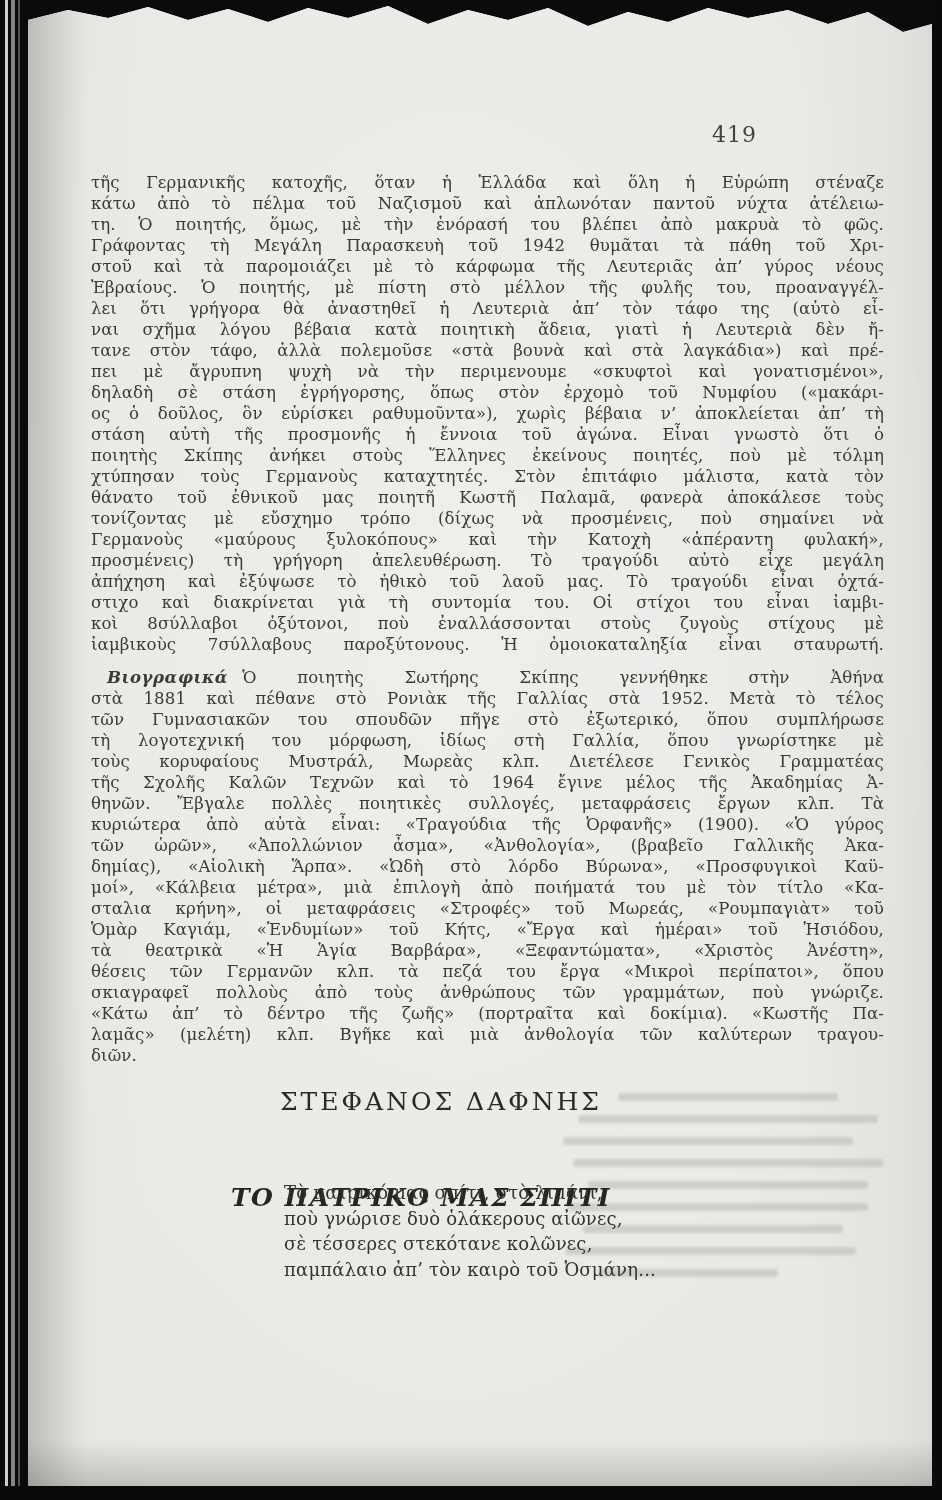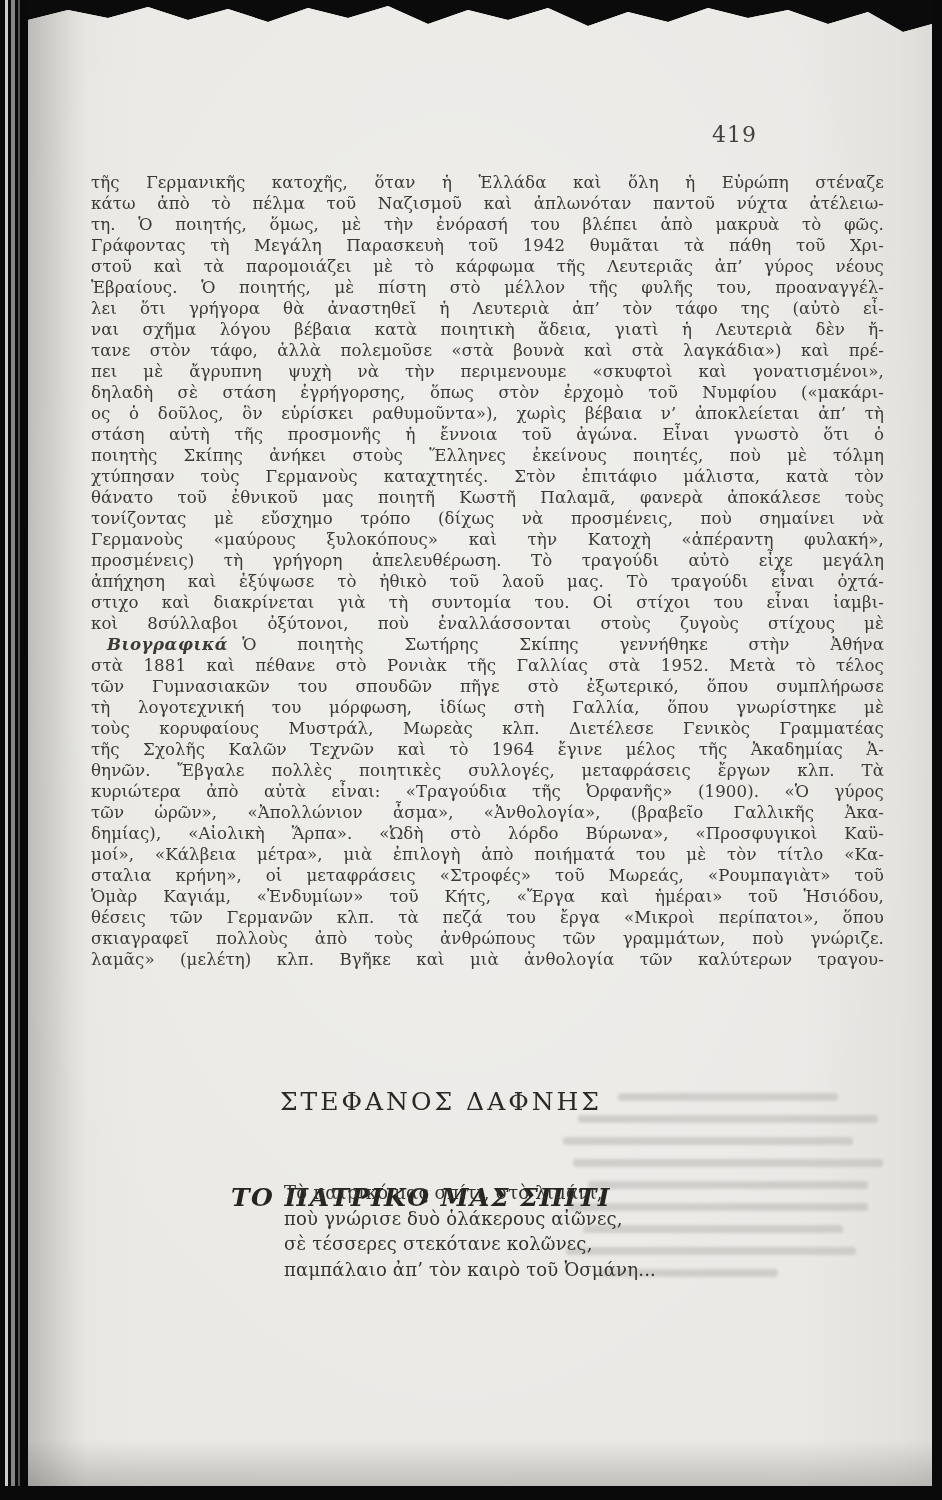--- a/index.html
+++ b/index.html
@@ -36,21 +36,21 @@
   }
 
   
   .textblock{
     position:absolute;left:63px;top:172px;width:793px;
     font-size:16.6px;line-height:21px;color:#3b3a36;
     letter-spacing:.1px;
   }
   .jline{text-align:justify;text-align-last:justify;white-space:normal;}
   .plain{text-align:left;text-align-last:left;}
-  .bio-first{margin-top:0;text-indent:0;padding-left:16px;}
+  .bio-first{margin-top:12px;text-indent:0;padding-left:16px;}
   .lead{font-weight:bold;font-style:italic;margin-right:14px;letter-spacing:.5px;}
 
   
   .author-heading{
     position:absolute;left:63px;top:1087px;width:700px;
     text-align:center;font-size:25px;color:#2a2923;
     letter-spacing:3px;font-weight:500;
   }
   .poem-title{
     position:absolute;left:63px;top:1183px;width:660px;
@@ -114,39 +114,43 @@
     <div class="jline">στάση αὐτὴ τῆς προσμονῆς ἡ ἔννοια τοῦ ἀγώνα. Εἶναι γνωστὸ ὅτι ὁ</div>
     <div class="jline">ποιητὴς Σκίπης ἀνήκει στοὺς Ἕλληνες ἐκείνους ποιητές, ποὺ μὲ τόλμη</div>
     <div class="jline">χτύπησαν τοὺς Γερμανοὺς καταχτητές. Στὸν ἐπιτάφιο μάλιστα, κατὰ τὸν</div>
     <div class="jline">θάνατο τοῦ ἐθνικοῦ μας ποιητῆ Κωστῆ Παλαμᾶ, φανερὰ ἀποκάλεσε τοὺς</div>
     <div class="jline">τονίζοντας μὲ εὔσχημο τρόπο (δίχως νὰ προσμένεις, ποὺ σημαίνει νὰ</div>
     <div class="jline">Γερμανοὺς «μαύρους ξυλοκόπους» καὶ τὴν Κατοχὴ «ἀπέραντη φυλακή»,</div>
     <div class="jline">προσμένεις) τὴ γρήγορη ἀπελευθέρωση. Τὸ τραγούδι αὐτὸ εἶχε μεγάλη</div>
     <div class="jline">ἀπήχηση καὶ ἐξύψωσε τὸ ἠθικὸ τοῦ λαοῦ μας. Τὸ τραγούδι εἶναι ὀχτά-</div>
     <div class="jline">στιχο καὶ διακρίνεται γιὰ τὴ συντομία του. Οἱ στίχοι του εἶναι ἰαμβι-</div>
     <div class="jline">κοὶ 8σύλλαβοι ὀξύτονοι, ποὺ ἐναλλάσσονται στοὺς ζυγοὺς στίχους μὲ</div>
+    <div class="jline">ἰαμβικοὺς 7σύλλαβους παροξύτονους. Ἡ ὁμοιοκαταληξία εἶναι σταυρωτή.</div>
 
     <div class="jline bio-first">
       <span class="lead">Βιογραφικά</span><span>Ὁ ποιητὴς Σωτήρης Σκίπης γεννήθηκε στὴν Ἀθήνα</span>
     </div>
     <div class="jline">στὰ 1881 καὶ πέθανε στὸ Ρονιὰκ τῆς Γαλλίας στὰ 1952. Μετὰ τὸ τέλος</div>
     <div class="jline">τῶν Γυμνασιακῶν του σπουδῶν πῆγε στὸ ἐξωτερικό, ὅπου συμπλήρωσε</div>
     <div class="jline">τὴ λογοτεχνική του μόρφωση, ἰδίως στὴ Γαλλία, ὅπου γνωρίστηκε μὲ</div>
     <div class="jline">τοὺς κορυφαίους Μυστράλ, Μωρεὰς κλπ. Διετέλεσε Γενικὸς Γραμματέας</div>
     <div class="jline">τῆς Σχολῆς Καλῶν Τεχνῶν καὶ τὸ 1964 ἔγινε μέλος τῆς Ἀκαδημίας Ἀ-</div>
     <div class="jline">θηνῶν. Ἔβγαλε πολλὲς ποιητικὲς συλλογές, μεταφράσεις ἔργων κλπ. Τὰ</div>
     <div class="jline">κυριώτερα ἀπὸ αὐτὰ εἶναι: «Τραγούδια τῆς Ὀρφανῆς» (1900). «Ὁ γύρος</div>
     <div class="jline">τῶν ὡρῶν», «Ἀπολλώνιον ἆσμα», «Ἀνθολογία», (βραβεῖο Γαλλικῆς Ἀκα-</div>
     <div class="jline">δημίας), «Αἰολικὴ Ἅρπα». «Ὠδὴ στὸ λόρδο Βύρωνα», «Προσφυγικοὶ Καϋ-</div>
     <div class="jline">μοί», «Κάλβεια μέτρα», μιὰ ἐπιλογὴ ἀπὸ ποιήματά του μὲ τὸν τίτλο «Κα-</div>
     <div class="jline">σταλια κρήνη», οἱ μεταφράσεις «Στροφές» τοῦ Μωρεάς, «Ρουμπαγιὰτ» τοῦ</div>
     <div class="jline">Ὁμὰρ Καγιάμ, «Ἐνδυμίων» τοῦ Κήτς, «Ἔργα καὶ ἡμέραι» τοῦ Ἡσιόδου,</div>
+    <div class="jline">τὰ θεατρικὰ «Ἡ Ἁγία Βαρβάρα», «Ξεφαντώματα», «Χριστὸς Ἀνέστη»,</div>
     <div class="jline">θέσεις τῶν Γερμανῶν κλπ. τὰ πεζά του ἔργα «Μικροὶ περίπατοι», ὅπου</div>
     <div class="jline">σκιαγραφεῖ πολλοὺς ἀπὸ τοὺς ἀνθρώπους τῶν γραμμάτων, ποὺ γνώριζε.</div>
+    <div class="jline">«Κάτω ἀπ’ τὸ δέντρο τῆς ζωῆς» (πορτραῖτα καὶ δοκίμια). «Κωστῆς Πα-</div>
     <div class="jline">λαμᾶς» (μελέτη) κλπ. Βγῆκε καὶ μιὰ ἀνθολογία τῶν καλύτερων τραγου-</div>
+    <div class="jline plain">διῶν.</div>
   </div>
 
   <div class="ghost">
     <div></div>
       <div></div>
       <div></div>
       <div></div>
       <div></div>
       <div></div>
       <div></div>

